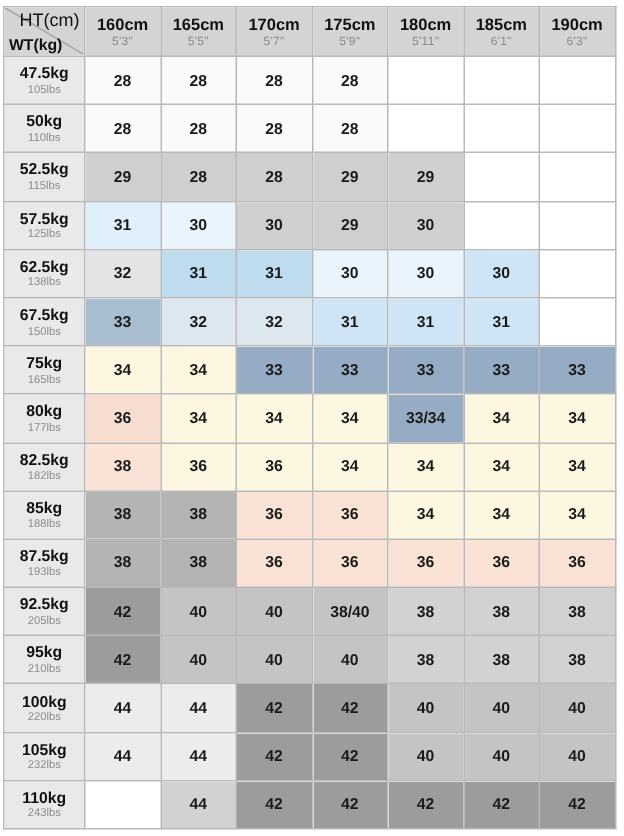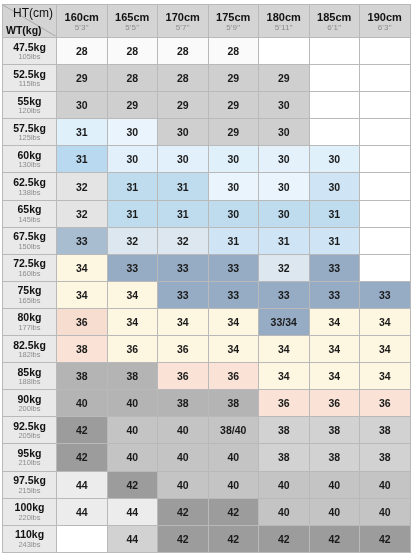--- a/index.html
+++ b/index.html
@@ -174,124 +174,85 @@
           <td class="v" style="background: rgb(250, 250, 250);">28</td>
           <td class="v" style="background: rgb(250, 250, 250);">28</td>
           <td class="v" style="background: rgb(250, 250, 250);">28</td>
           <td class="v" style="background: rgb(250, 250, 250);">28</td>
           <td class="v empty" style="background: rgb(255, 255, 255);"></td>
           <td class="v empty" style="background: rgb(255, 255, 255);"></td>
           <td class="v empty" style="background: rgb(255, 255, 255);"></td>
         </tr>
         <tr>
           <td class="wt-cell">
+            <span class="wt-kg">50kg</span>
+            <span class="wt-lbs">110lbs</span>
+          </td>
+          <td class="v" style="background: rgb(250, 250, 250);">28</td>
+          <td class="v" style="background: rgb(250, 250, 250);">28</td>
+          <td class="v" style="background: rgb(250, 250, 250);">28</td>
+          <td class="v" style="background: rgb(250, 250, 250);">28</td>
+          <td class="v empty" style="background: rgb(255, 255, 255);"></td>
+          <td class="v empty" style="background: rgb(255, 255, 255);"></td>
+          <td class="v empty" style="background: rgb(255, 255, 255);"></td>
+        </tr>
+        <tr>
+          <td class="wt-cell">
             <span class="wt-kg">52.5kg</span>
             <span class="wt-lbs">115lbs</span>
           </td>
           <td class="v" style="background: rgb(207, 207, 207);">29</td>
           <td class="v" style="background: rgb(207, 207, 207);">28</td>
           <td class="v" style="background: rgb(207, 207, 207);">28</td>
           <td class="v" style="background: rgb(207, 207, 207);">29</td>
           <td class="v" style="background: rgb(207, 207, 207);">29</td>
           <td class="v empty" style="background: rgb(255, 255, 255);"></td>
           <td class="v empty" style="background: rgb(255, 255, 255);"></td>
         </tr>
         <tr>
           <td class="wt-cell">
-            <span class="wt-kg">55kg</span>
-            <span class="wt-lbs">120lbs</span>
-          </td>
-          <td class="v" style="background: rgb(207, 207, 207);">30</td>
-          <td class="v" style="background: rgb(207, 207, 207);">29</td>
-          <td class="v" style="background: rgb(207, 207, 207);">29</td>
-          <td class="v" style="background: rgb(207, 207, 207);">29</td>
-          <td class="v" style="background: rgb(207, 207, 207);">30</td>
-          <td class="v empty" style="background: rgb(255, 255, 255);"></td>
-          <td class="v empty" style="background: rgb(255, 255, 255);"></td>
-        </tr>
-        <tr>
-          <td class="wt-cell">
             <span class="wt-kg">57.5kg</span>
             <span class="wt-lbs">125lbs</span>
           </td>
           <td class="v" style="background: rgb(223, 240, 251);">31</td>
           <td class="v" style="background: rgb(233, 244, 252);">30</td>
           <td class="v" style="background: rgb(207, 207, 207);">30</td>
           <td class="v" style="background: rgb(207, 207, 207);">29</td>
           <td class="v" style="background: rgb(207, 207, 207);">30</td>
           <td class="v empty" style="background: rgb(255, 255, 255);"></td>
-          <td class="v empty" style="background: rgb(255, 255, 255);"></td>
-        </tr>
-        <tr>
-          <td class="wt-cell">
-            <span class="wt-kg">60kg</span>
-            <span class="wt-lbs">130lbs</span>
-          </td>
-          <td class="v" style="background: rgb(184, 217, 240);">31</td>
-          <td class="v" style="background: rgb(226, 240, 251);">30</td>
-          <td class="v" style="background: rgb(226, 240, 251);">30</td>
-          <td class="v" style="background: rgb(223, 240, 251);">30</td>
-          <td class="v" style="background: rgb(228, 241, 251);">30</td>
-          <td class="v" style="background: rgb(223, 240, 251);">30</td>
           <td class="v empty" style="background: rgb(255, 255, 255);"></td>
         </tr>
         <tr>
           <td class="wt-cell">
             <span class="wt-kg">62.5kg</span>
             <span class="wt-lbs">138lbs</span>
           </td>
           <td class="v" style="background: rgb(228, 228, 228);">32</td>
           <td class="v" style="background: rgb(191, 220, 239);">31</td>
           <td class="v" style="background: rgb(191, 220, 239);">31</td>
           <td class="v" style="background: rgb(233, 244, 252);">30</td>
           <td class="v" style="background: rgb(233, 244, 252);">30</td>
           <td class="v" style="background: rgb(207, 229, 245);">30</td>
           <td class="v empty" style="background: rgb(255, 255, 255);"></td>
         </tr>
         <tr>
           <td class="wt-cell">
-            <span class="wt-kg">65kg</span>
-            <span class="wt-lbs">145lbs</span>
-          </td>
-          <td class="v" style="background: rgb(228, 228, 228);">32</td>
-          <td class="v" style="background: rgb(191, 220, 239);">31</td>
-          <td class="v" style="background: rgb(191, 220, 239);">31</td>
-          <td class="v" style="background: rgb(191, 220, 239);">30</td>
-          <td class="v" style="background: rgb(191, 220, 239);">30</td>
-          <td class="v" style="background: rgb(191, 220, 239);">31</td>
-          <td class="v empty" style="background: rgb(255, 255, 255);"></td>
-        </tr>
-        <tr>
-          <td class="wt-cell">
             <span class="wt-kg">67.5kg</span>
             <span class="wt-lbs">150lbs</span>
           </td>
           <td class="v" style="background: rgb(168, 189, 208);">33</td>
           <td class="v" style="background: rgb(220, 231, 239);">32</td>
           <td class="v" style="background: rgb(220, 231, 239);">32</td>
           <td class="v" style="background: rgb(207, 229, 245);">31</td>
           <td class="v" style="background: rgb(207, 229, 245);">31</td>
           <td class="v" style="background: rgb(207, 229, 245);">31</td>
           <td class="v empty" style="background: rgb(255, 255, 255);"></td>
         </tr>
         <tr>
           <td class="wt-cell">
-            <span class="wt-kg">72.5kg</span>
-            <span class="wt-lbs">160lbs</span>
-          </td>
-          <td class="v" style="background: rgb(253, 246, 224);">34</td>
-          <td class="v" style="background: rgb(150, 172, 196);">33</td>
-          <td class="v" style="background: rgb(150, 172, 196);">33</td>
-          <td class="v" style="background: rgb(150, 172, 196);">33</td>
-          <td class="v" style="background: rgb(220, 231, 239);">32</td>
-          <td class="v" style="background: rgb(150, 172, 196);">33</td>
-          <td class="v empty" style="background: rgb(255, 255, 255);"></td>
-        </tr>
-        <tr>
-          <td class="wt-cell">
             <span class="wt-kg">75kg</span>
             <span class="wt-lbs">165lbs</span>
           </td>
           <td class="v" style="background: rgb(253, 246, 224);">34</td>
           <td class="v" style="background: rgb(253, 246, 224);">34</td>
           <td class="v" style="background: rgb(150, 172, 196);">33</td>
           <td class="v" style="background: rgb(150, 172, 196);">33</td>
           <td class="v" style="background: rgb(150, 172, 196);">33</td>
           <td class="v" style="background: rgb(150, 172, 196);">33</td>
           <td class="v" style="background: rgb(150, 172, 196);">33</td>
@@ -330,30 +291,30 @@
           <td class="v" style="background: rgb(180, 180, 180);">38</td>
           <td class="v" style="background: rgb(180, 180, 180);">38</td>
           <td class="v" style="background: rgb(250, 227, 214);">36</td>
           <td class="v" style="background: rgb(250, 227, 214);">36</td>
           <td class="v" style="background: rgb(253, 246, 224);">34</td>
           <td class="v" style="background: rgb(253, 246, 224);">34</td>
           <td class="v" style="background: rgb(253, 246, 224);">34</td>
         </tr>
         <tr>
           <td class="wt-cell">
-            <span class="wt-kg">90kg</span>
-            <span class="wt-lbs">200lbs</span>
-          </td>
-          <td class="v" style="background: rgb(180, 180, 180);">40</td>
-          <td class="v" style="background: rgb(180, 180, 180);">40</td>
+            <span class="wt-kg">87.5kg</span>
+            <span class="wt-lbs">193lbs</span>
+          </td>
           <td class="v" style="background: rgb(180, 180, 180);">38</td>
           <td class="v" style="background: rgb(180, 180, 180);">38</td>
           <td class="v" style="background: rgb(250, 227, 214);">36</td>
           <td class="v" style="background: rgb(250, 227, 214);">36</td>
           <td class="v" style="background: rgb(250, 227, 214);">36</td>
+          <td class="v" style="background: rgb(250, 227, 214);">36</td>
+          <td class="v" style="background: rgb(250, 227, 214);">36</td>
         </tr>
         <tr>
           <td class="wt-cell">
             <span class="wt-kg">92.5kg</span>
             <span class="wt-lbs">205lbs</span>
           </td>
           <td class="v" style="background: rgb(156, 156, 156);">42</td>
           <td class="v" style="background: rgb(196, 196, 196);">40</td>
           <td class="v" style="background: rgb(196, 196, 196);">40</td>
           <td class="v" style="background: rgb(196, 196, 196);">38/40</td>
@@ -369,35 +330,35 @@
           <td class="v" style="background: rgb(156, 156, 156);">42</td>
           <td class="v" style="background: rgb(196, 196, 196);">40</td>
           <td class="v" style="background: rgb(196, 196, 196);">40</td>
           <td class="v" style="background: rgb(196, 196, 196);">40</td>
           <td class="v" style="background: rgb(210, 210, 210);">38</td>
           <td class="v" style="background: rgb(210, 210, 210);">38</td>
           <td class="v" style="background: rgb(210, 210, 210);">38</td>
         </tr>
         <tr>
           <td class="wt-cell">
-            <span class="wt-kg">97.5kg</span>
-            <span class="wt-lbs">215lbs</span>
-          </td>
-          <td class="v" style="background: rgb(236, 236, 236);">44</td>
-          <td class="v" style="background: rgb(156, 156, 156);">42</td>
-          <td class="v" style="background: rgb(196, 196, 196);">40</td>
-          <td class="v" style="background: rgb(196, 196, 196);">40</td>
-          <td class="v" style="background: rgb(196, 196, 196);">40</td>
-          <td class="v" style="background: rgb(196, 196, 196);">40</td>
-          <td class="v" style="background: rgb(196, 196, 196);">40</td>
-        </tr>
-        <tr>
-          <td class="wt-cell">
             <span class="wt-kg">100kg</span>
             <span class="wt-lbs">220lbs</span>
+          </td>
+          <td class="v" style="background: rgb(236, 236, 236);">44</td>
+          <td class="v" style="background: rgb(236, 236, 236);">44</td>
+          <td class="v" style="background: rgb(156, 156, 156);">42</td>
+          <td class="v" style="background: rgb(156, 156, 156);">42</td>
+          <td class="v" style="background: rgb(196, 196, 196);">40</td>
+          <td class="v" style="background: rgb(196, 196, 196);">40</td>
+          <td class="v" style="background: rgb(196, 196, 196);">40</td>
+        </tr>
+        <tr>
+          <td class="wt-cell">
+            <span class="wt-kg">105kg</span>
+            <span class="wt-lbs">232lbs</span>
           </td>
           <td class="v" style="background: rgb(236, 236, 236);">44</td>
           <td class="v" style="background: rgb(236, 236, 236);">44</td>
           <td class="v" style="background: rgb(156, 156, 156);">42</td>
           <td class="v" style="background: rgb(156, 156, 156);">42</td>
           <td class="v" style="background: rgb(196, 196, 196);">40</td>
           <td class="v" style="background: rgb(196, 196, 196);">40</td>
           <td class="v" style="background: rgb(196, 196, 196);">40</td>
         </tr>
         <tr>

